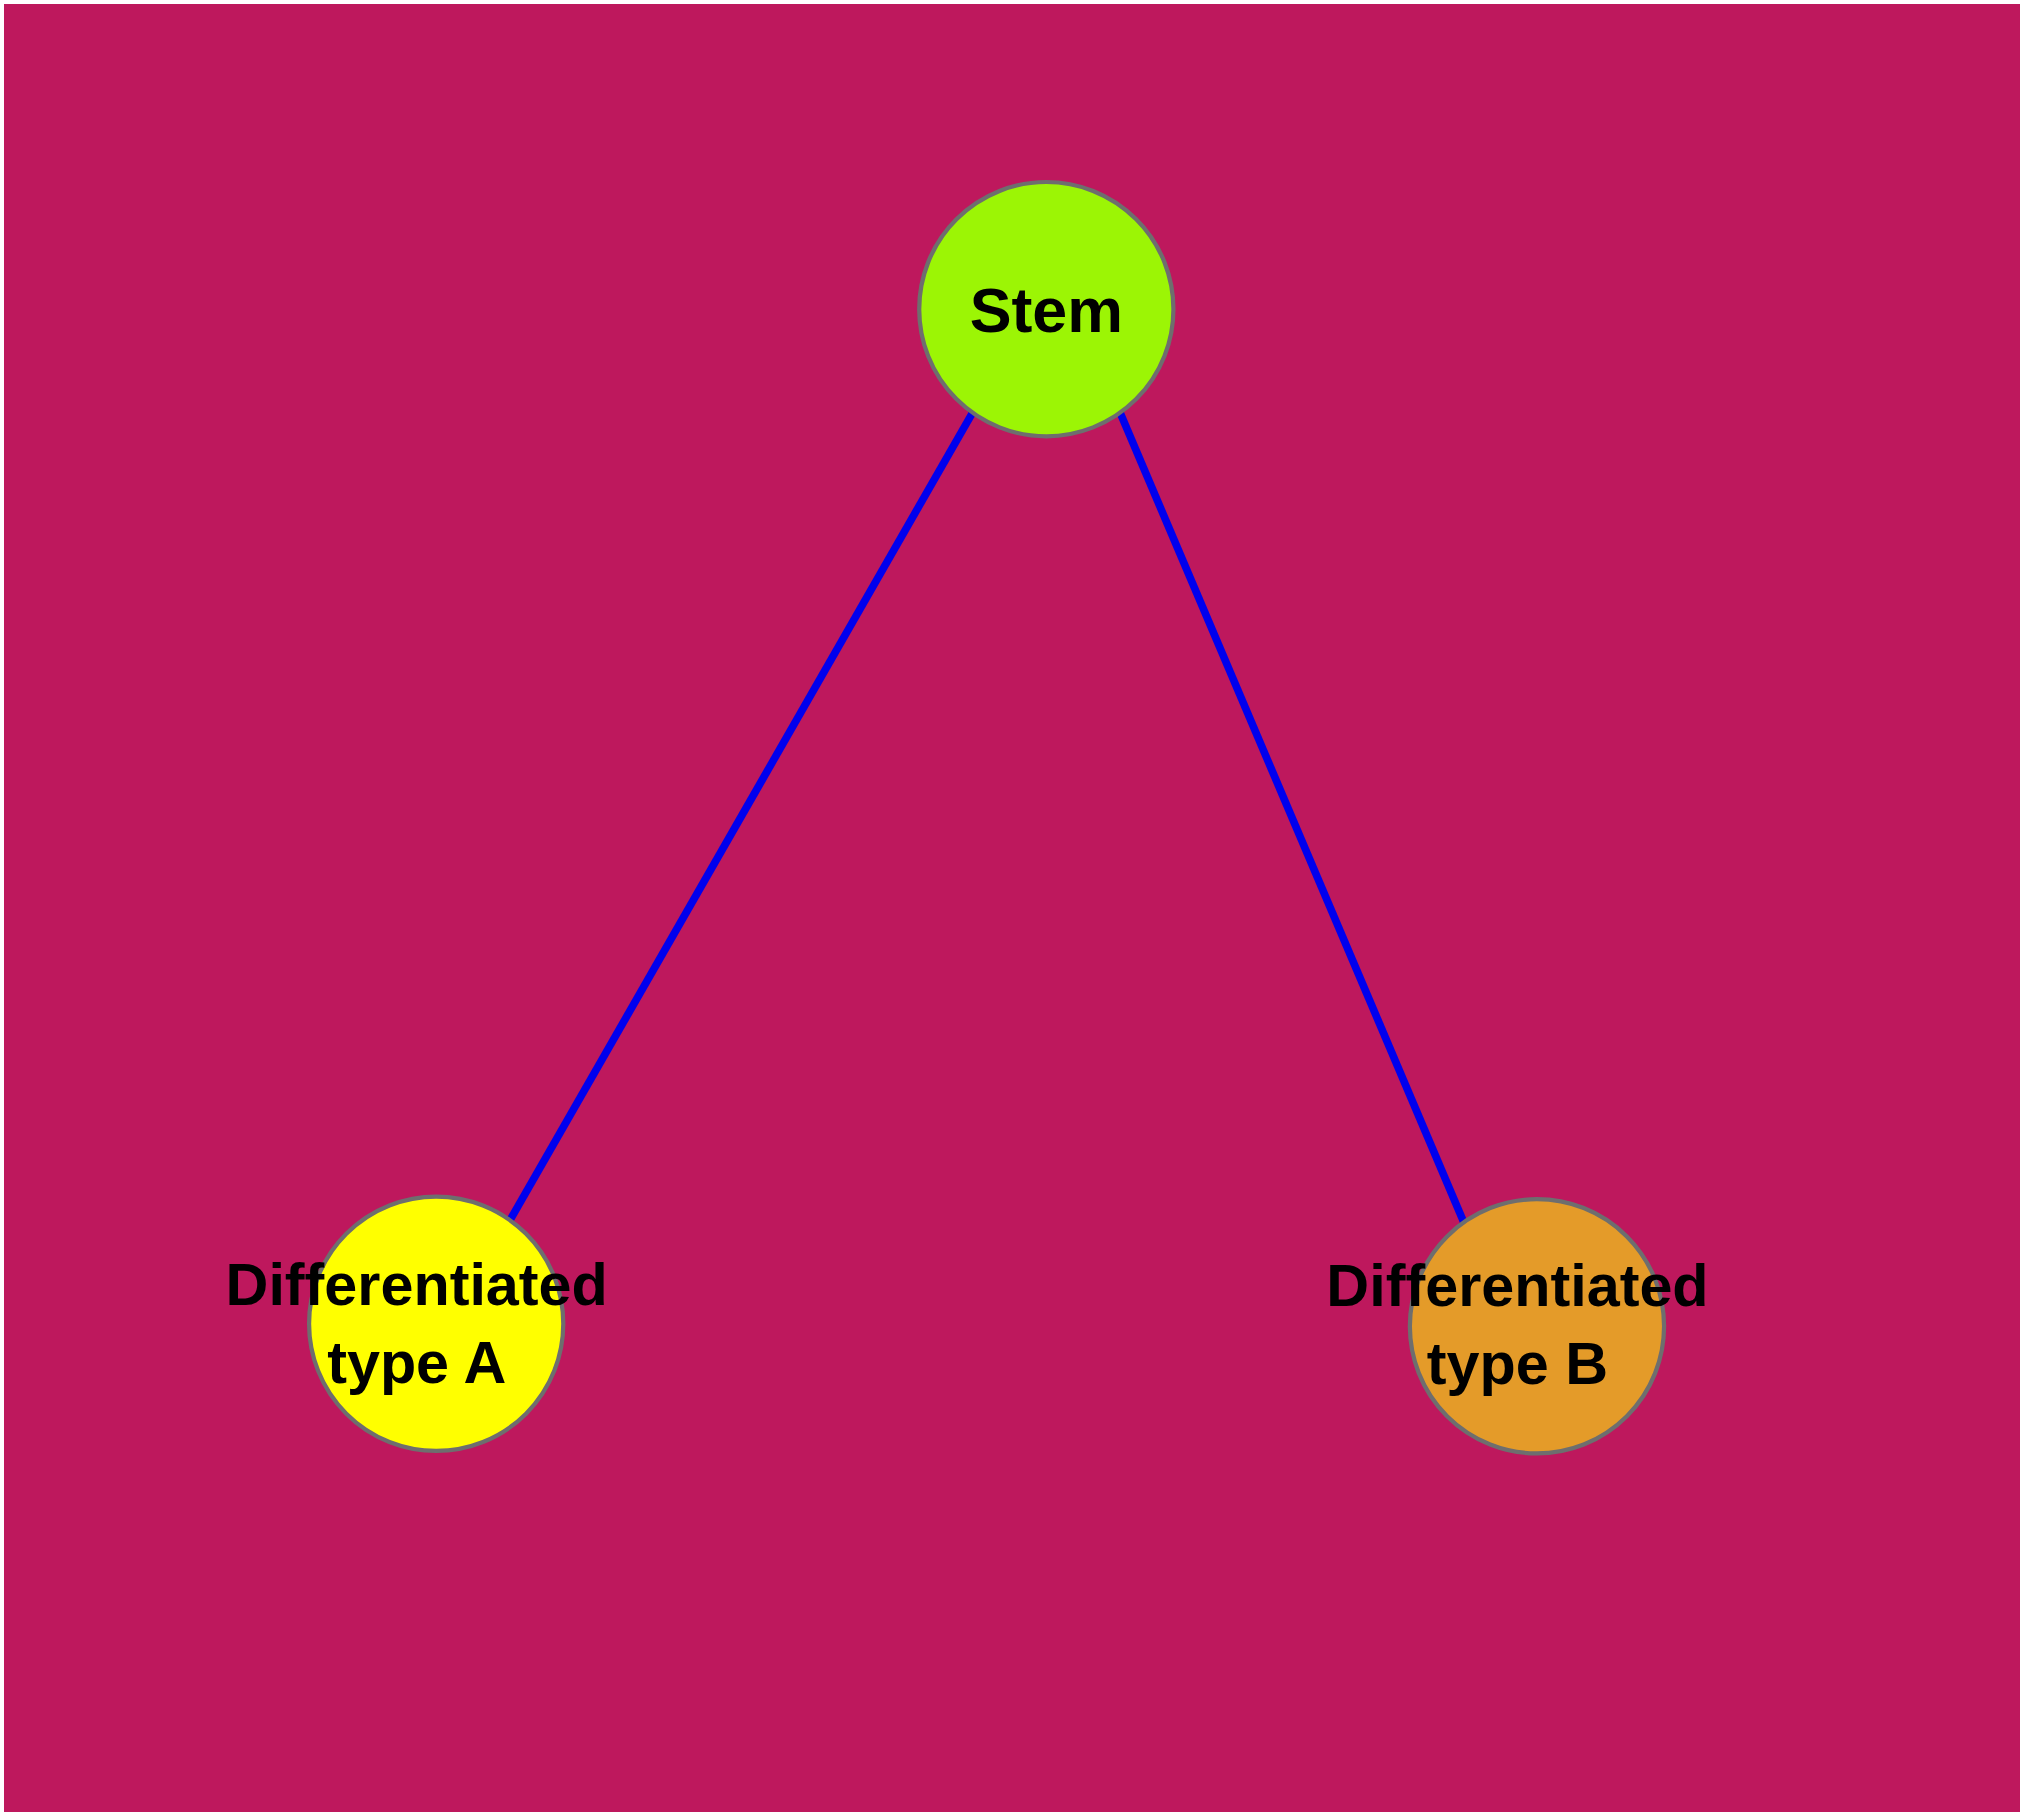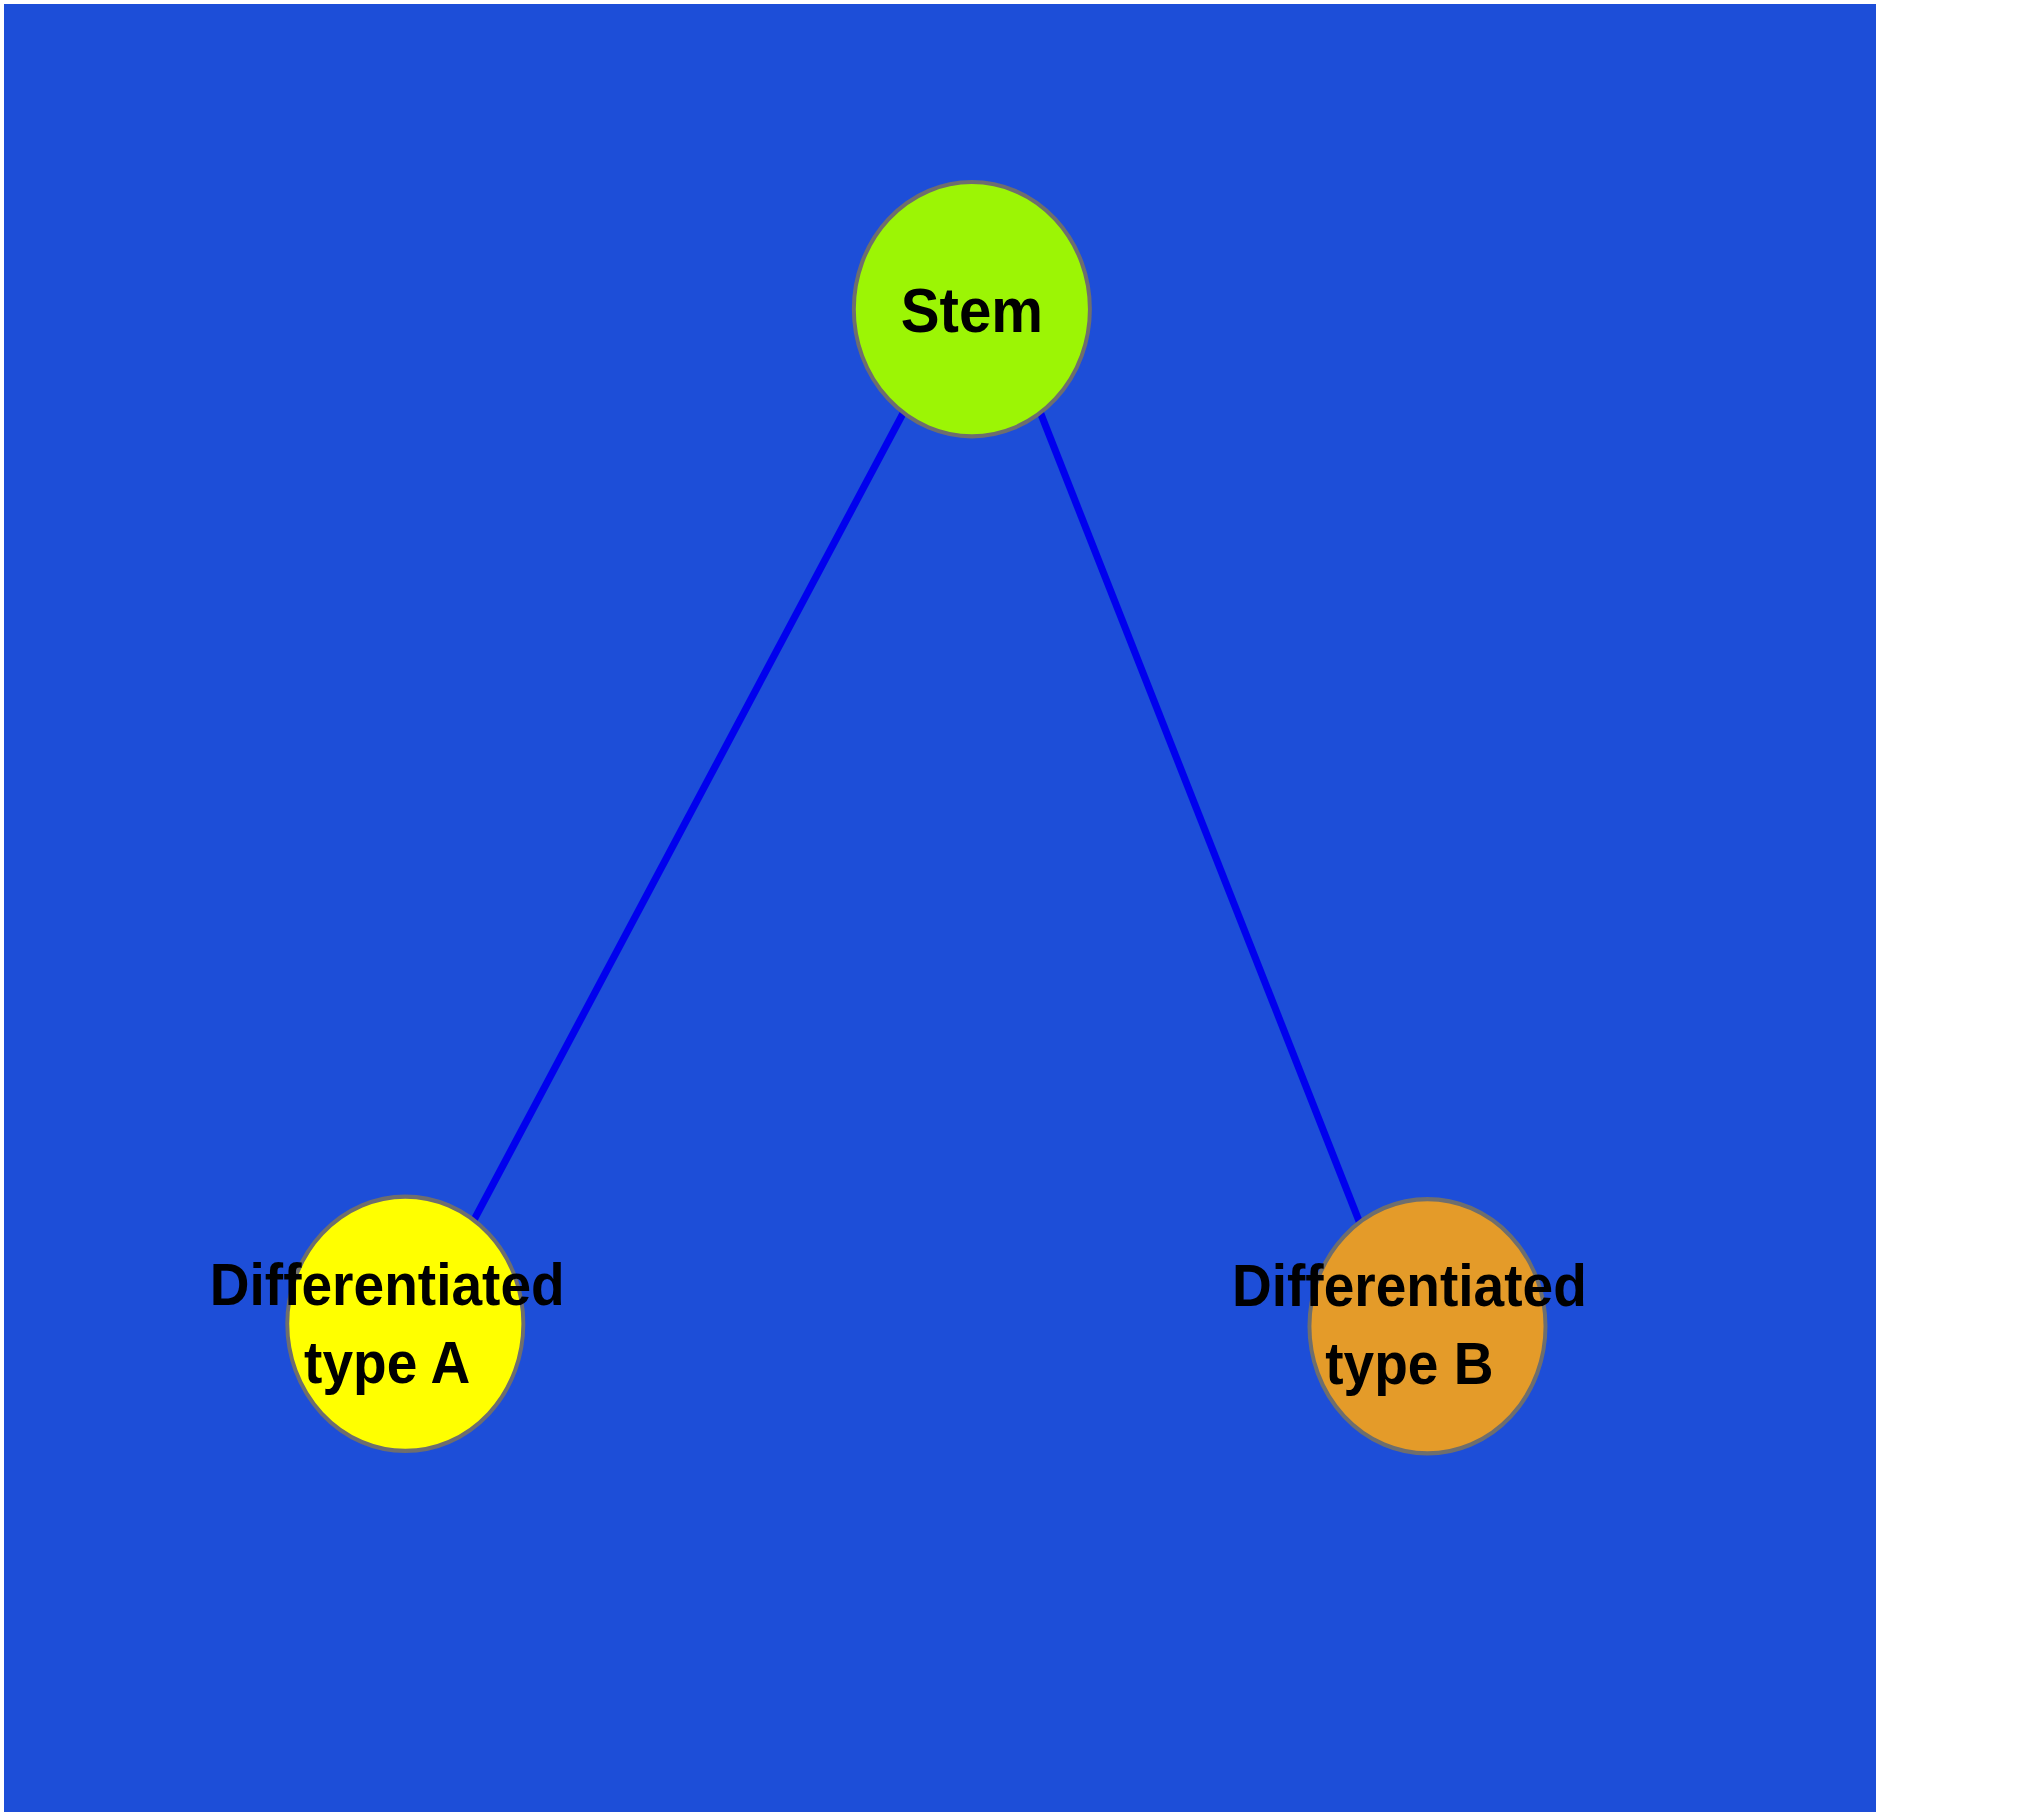--- a/index.html
+++ b/index.html
@@ -17,23 +17,23 @@
   #canvas {
     position: relative;
     width: 2021px;
     height: 1812px;
     background: #ffffff;
   }
   #plot-area {
     position: absolute;
     left: 4.2px;
     top: 4.2px;
-    width: 1872px;
+    width: 2016px;
     height: 1808px;
-    background: #1d4ed8;
+    background: #be185d;
     overflow: hidden;
   }
   #graph-svg {
     position: absolute;
     left: 0;
     top: 0;
     width: 100%;
     height: 100%;
     display: block;
   }

